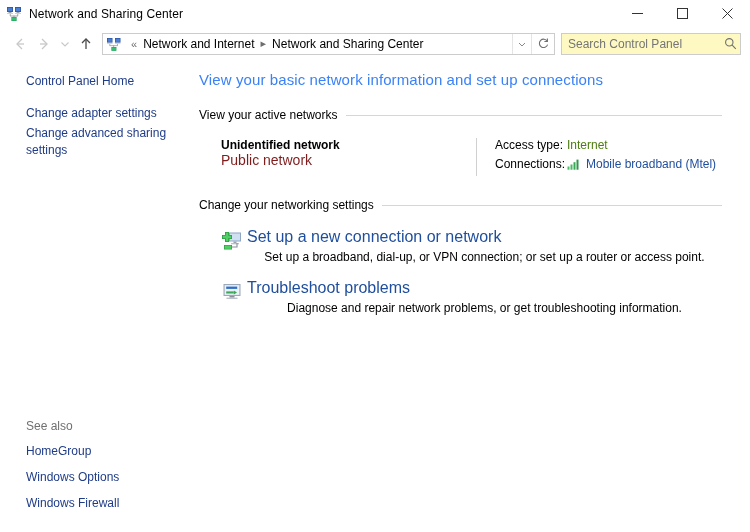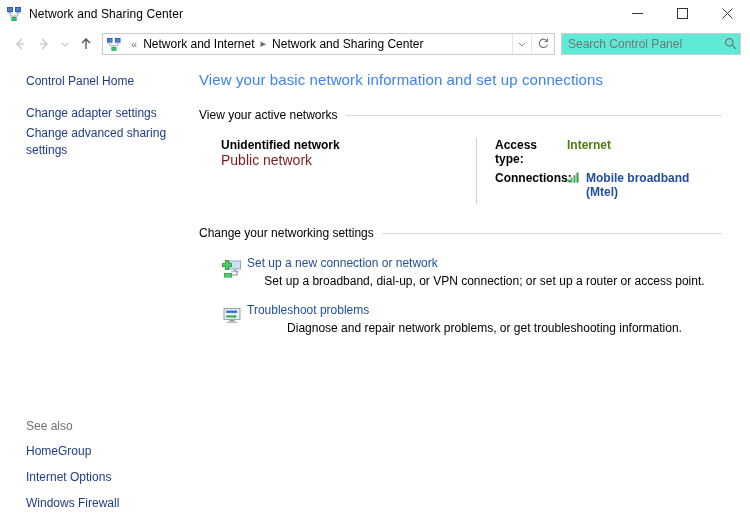--- a/index.html
+++ b/index.html
@@ -121,21 +121,21 @@
     display: flex;
     align-items: center;
     justify-content: center;
     border-left: 1px solid #e4e4e4;
     flex: 0 0 auto;
   }
   .searchbox {
     width: 180px;
     height: 22px;
     border: 1px solid #cccccc;
-    background: #5eead4;
+    background: #fef9c3;
     display: flex;
     align-items: center;
     box-sizing: border-box;
     flex: 0 0 auto;
   }
   .searchbox input {
     flex: 1 1 auto;
     border: 0;
     outline: 0;
     font-family: "Liberation Sans", sans-serif;
@@ -238,24 +238,23 @@
     font-size: 14px;
     color: #7f1d1d;
   }
   .net-right {
     border-left: 1px solid #d0d0d0;
     padding-left: 18px;
     flex: 1 1 auto;
   }
   .net-row {
     display: flex;
-    align-items: flex-start;
+    align-items: center;
     margin-bottom: 5px;
     font-size: 12px;
-    font-weight: bold;
   }
   .net-key {
     width: 72px;
     flex: 0 0 72px;
     color: #000;
   }
   .net-val { color: #4d7c0f; }
   .conn-link {
     color: #1f4e9c;
     text-decoration: none;
@@ -273,21 +272,21 @@
     margin-bottom: 14px;
   }
   .task-icon {
     width: 26px;
     flex: 0 0 26px;
     padding-top: 2px;
   }
   .task-body { flex: 1 1 auto; }
   .task-title {
     color: #1f4e9c;
-    font-size: 12px;
+    font-size: 16px;
     text-decoration: none;
     cursor: pointer;
     display: inline-block;
     margin-bottom: 4px;
   }
   .task-desc {
     font-size: 12px;
     color: #000;
     line-height: 15px;
     text-align: center;
@@ -412,21 +411,21 @@
 
   <div class="sidebar">
     <a class="side-link">Control Panel Home</a>
     <div class="side-gap"></div>
     <a class="side-link">Change adapter settings</a>
     <a class="side-link">Change advanced sharing settings</a>
 
     <div class="see-also">
       <div class="see-also-title">See also</div>
       <a class="side-link">HomeGroup</a>
-      <a class="side-link">Internet Options</a>
+      <a class="side-link">Windows Options</a>
       <a class="side-link">Windows Firewall</a>
     </div>
   </div>
 
   <div class="main">
     <h1 class="page-title">View your basic network information and set up connections</h1>
 
     <div class="group-head">
       <span class="label">View your active networks</span>
       <span class="rule"></span>

